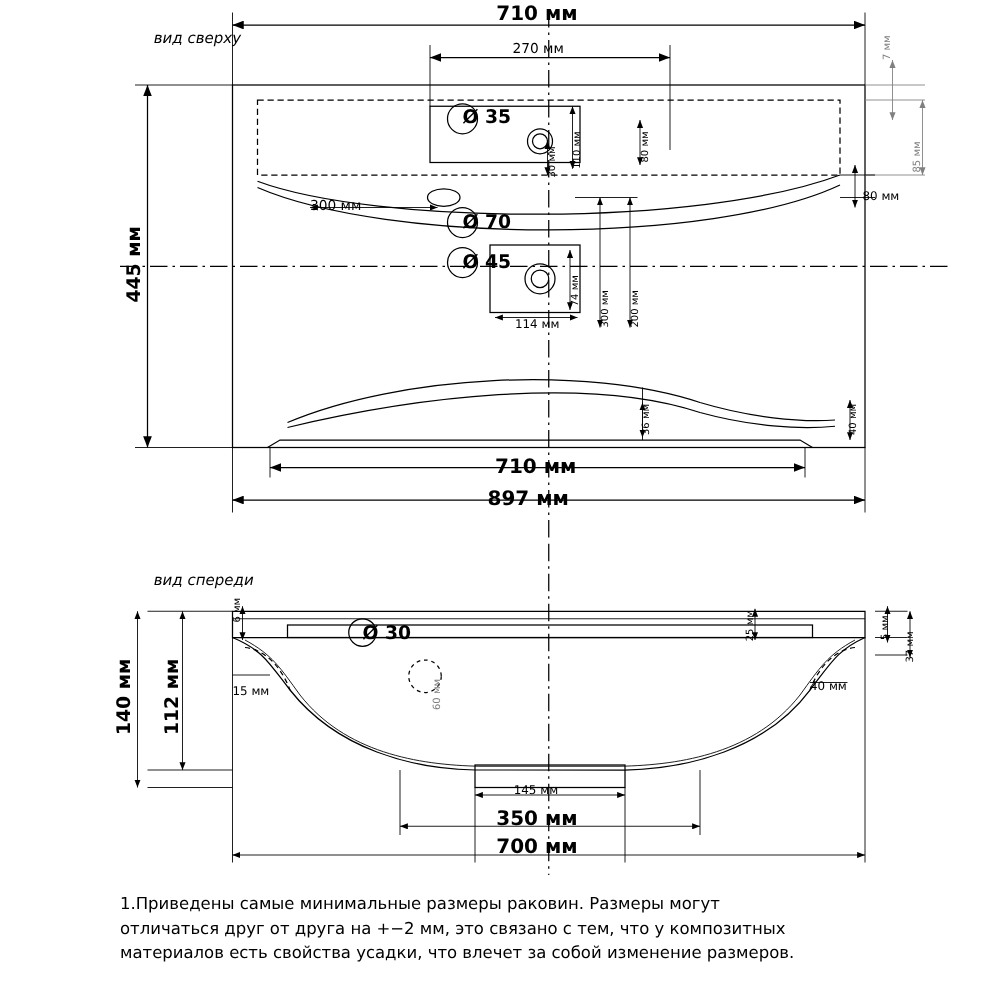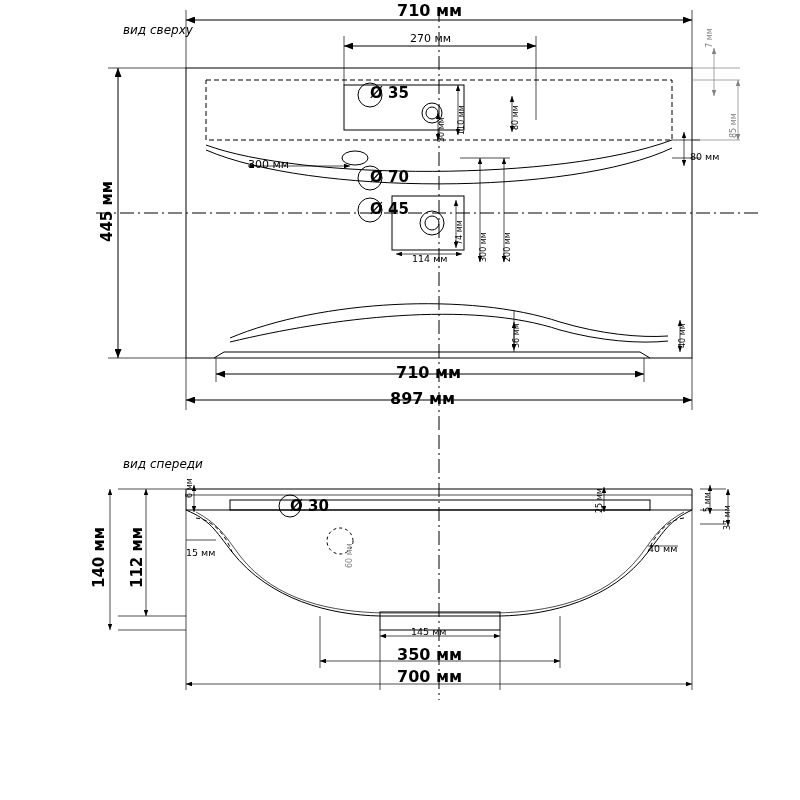--- a/index.html
+++ b/index.html
@@ -241,14 +241,17 @@
 
       <text class="lbl lbl-lg" transform="translate(104,588) rotate(-90)">140 мм</text>
       <text class="lbl lbl-lg" transform="translate(142,588) rotate(-90)">112 мм</text>
 
       <text class="lbl lbl-9" x="411" y="635">145 мм</text>
       <text class="lbl lbl-xl" x="397" y="660">350 мм</text>
       <text class="lbl lbl-xl" x="397" y="682">700 мм</text>
     </g>
   </svg>
 
+  <div class="notes">1.Приведены самые минимальные размеры раковин. Размеры могут
+отличаться друг от друга на +−2 мм, это связано с тем, что у композитных
+материалов есть свойства усадки, что влечет за собой изменение размеров.</div>
 
 </div>
 
 </body></html>

